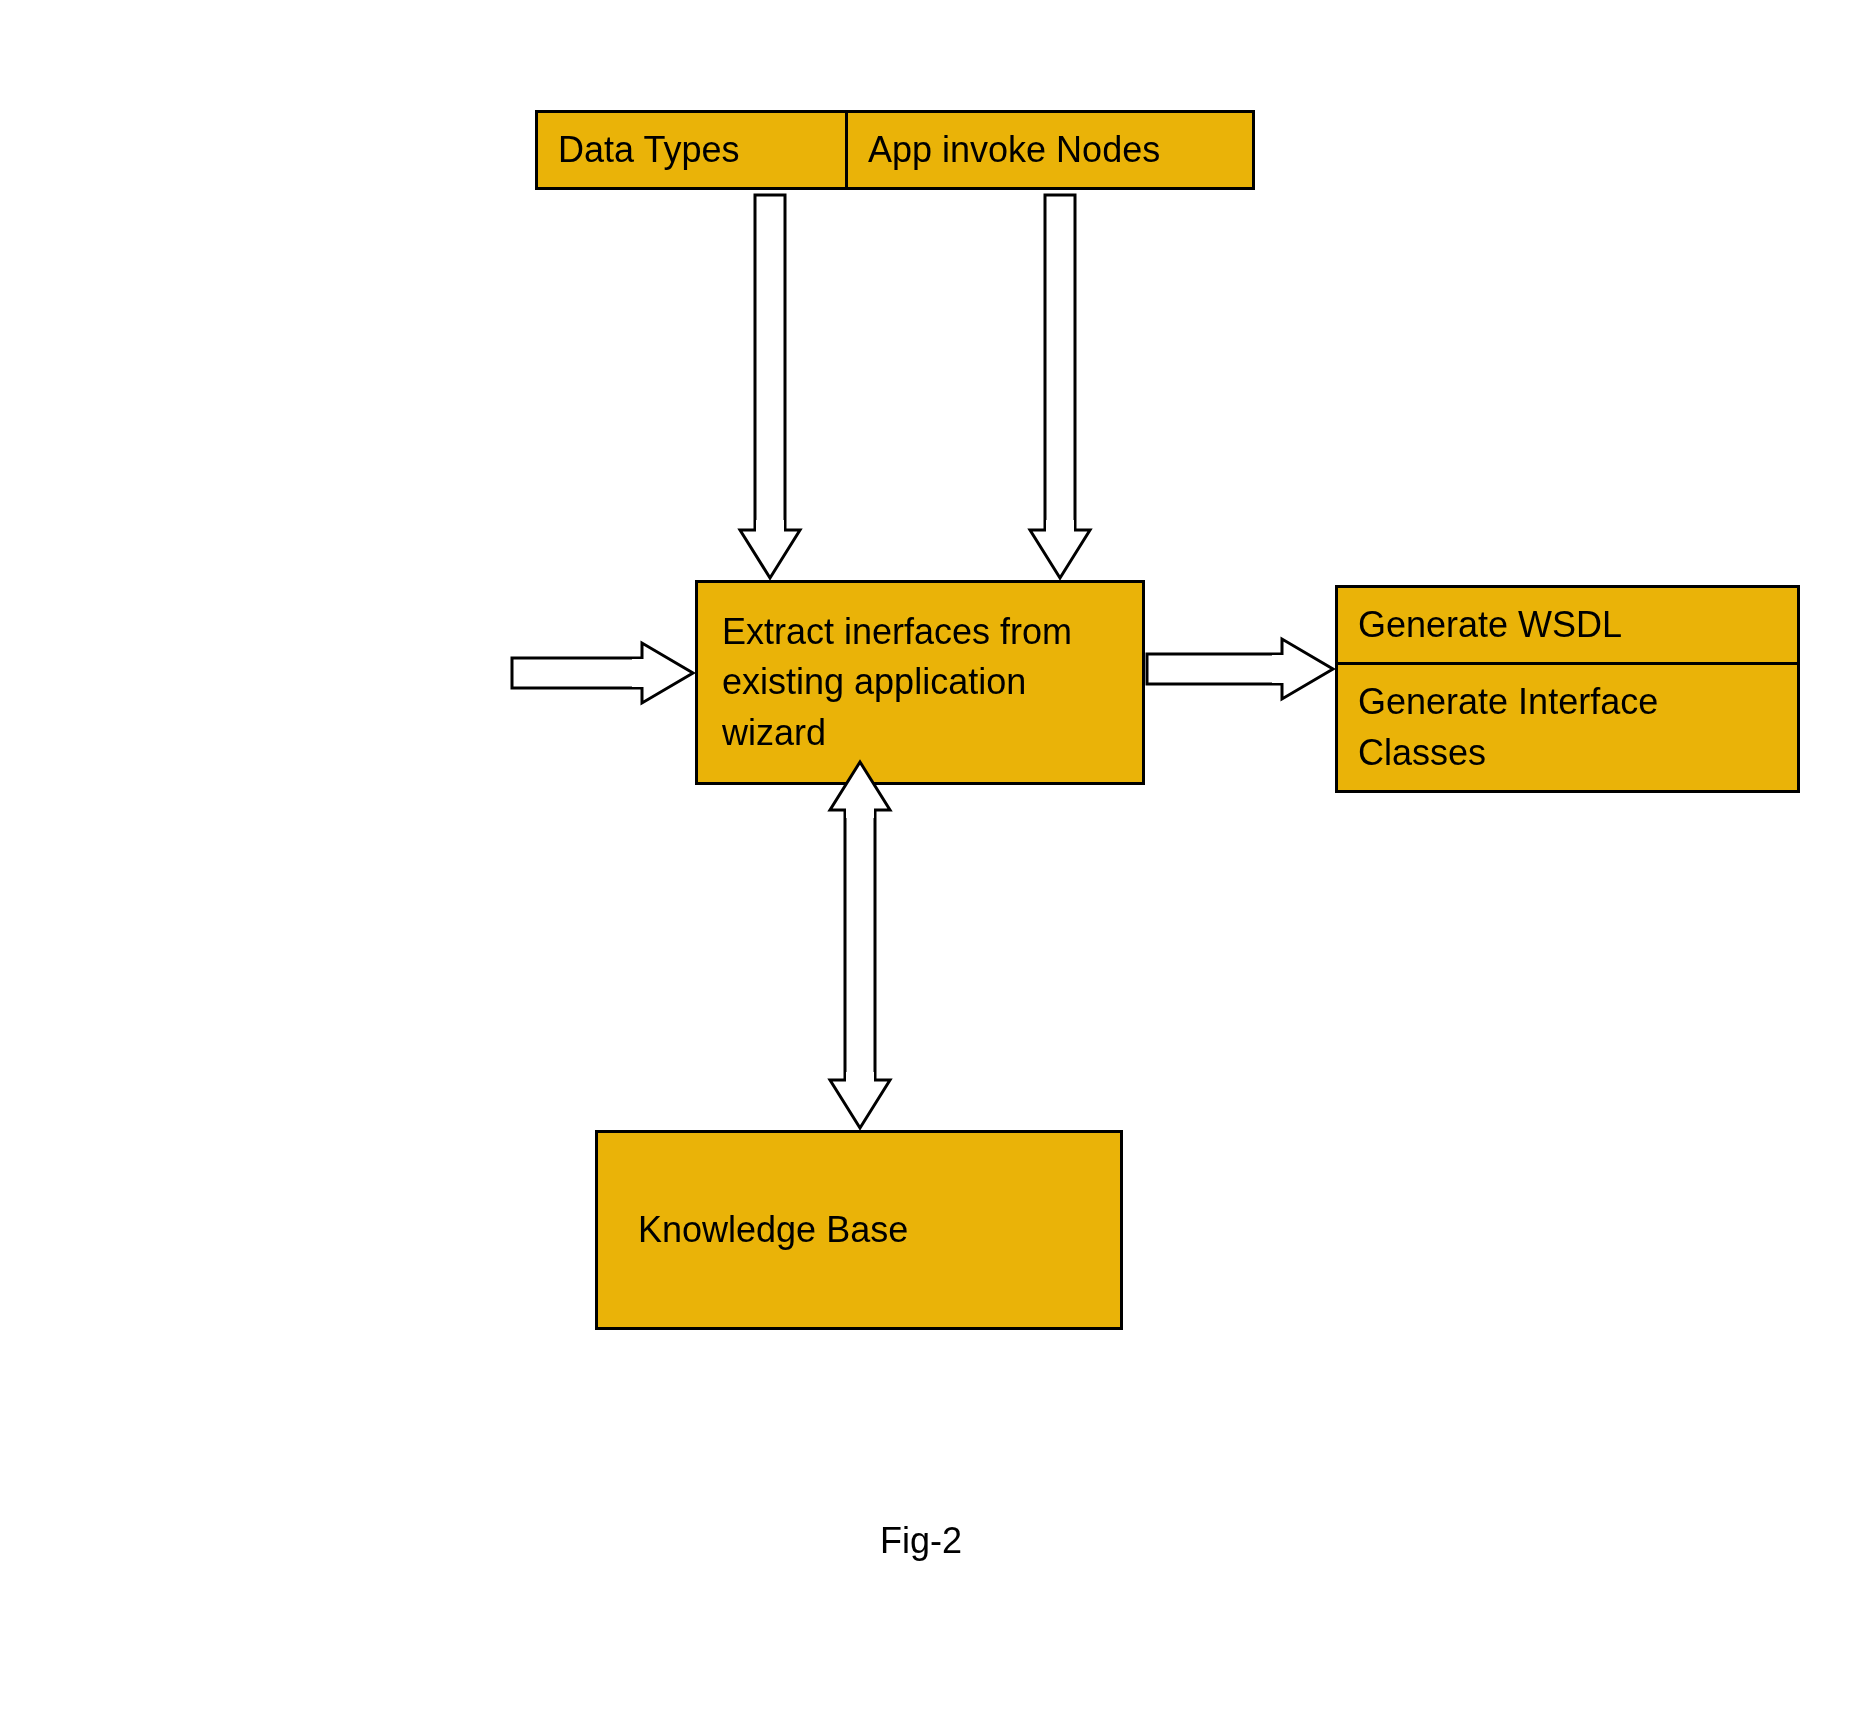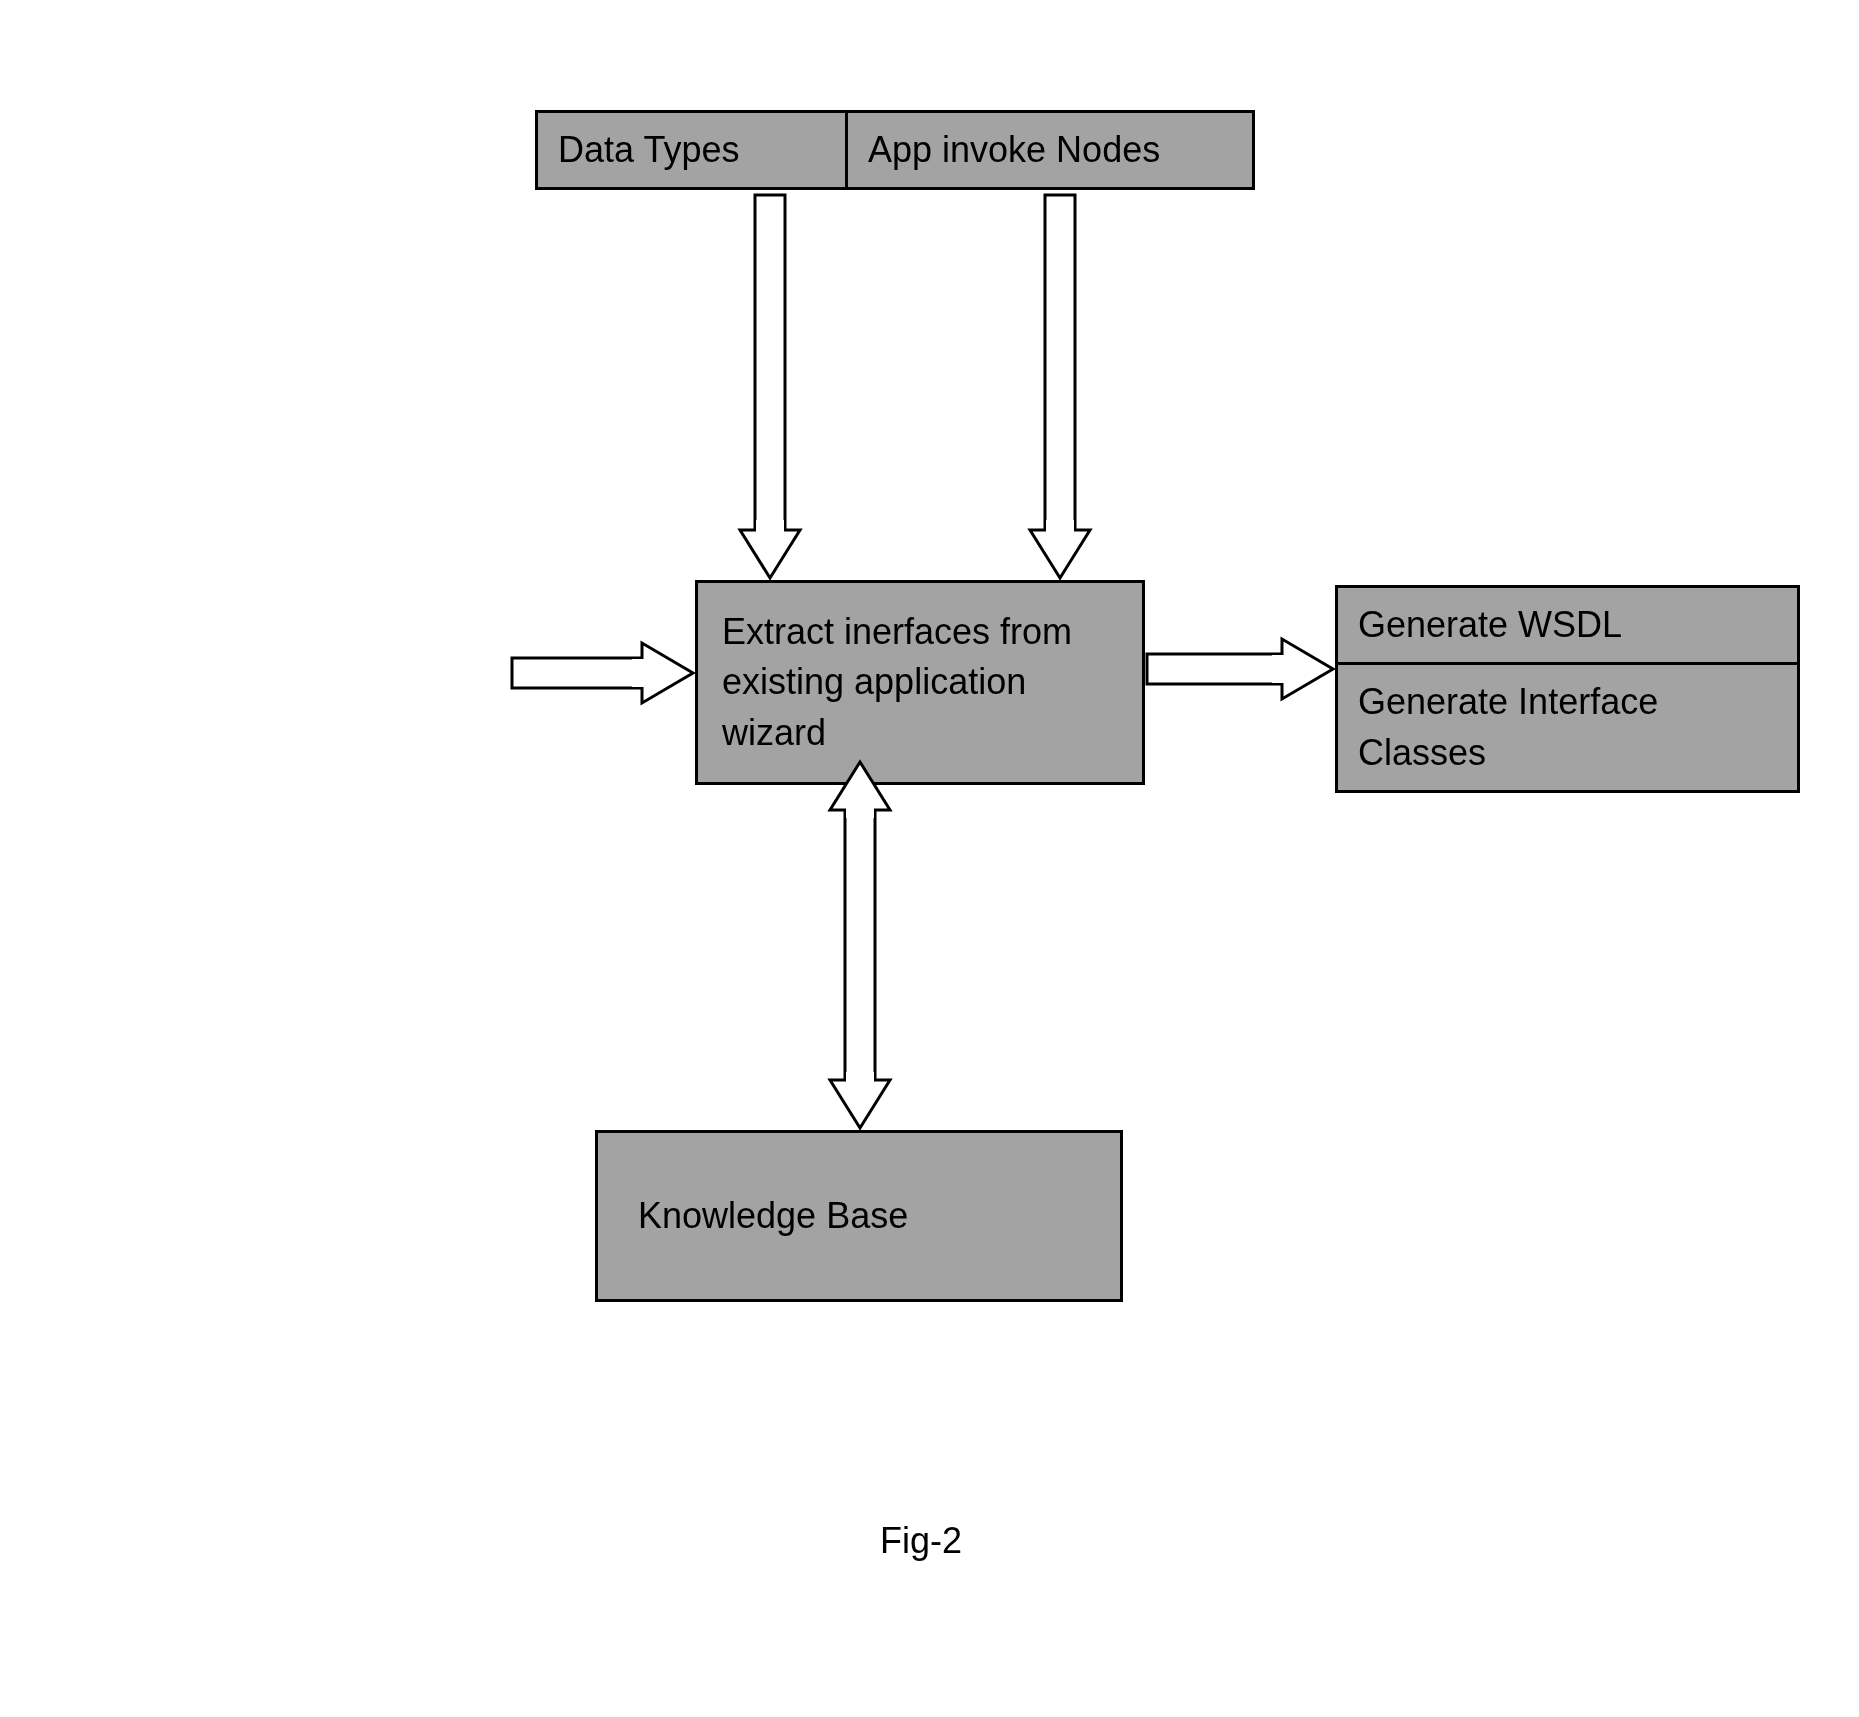--- a/index.html
+++ b/index.html
@@ -15,21 +15,21 @@
       position: relative;
     }
     .diagram {
       position: relative;
       width: 100%;
       height: 100%;
     }
     .box {
       position: absolute;
       border: 3px solid #000;
-      background: #a3a3a3;
+      background: #eab308;
       font-size: 36px;
       line-height: 1.4;
     }
     .cell {
       padding: 12px 20px;
     }
     .row-split {
       display: flex;
     }
     .row-split .cell {
@@ -82,21 +82,21 @@
 
   <div class="box col-split" style="left:1335px; top:585px; width:465px;">
     <div class="cell">
       <span>Generate WSDL</span>
     </div>
     <div class="cell">
       <span>Generate Interface Classes</span>
     </div>
   </div>
 
-  <div class="box" style="left:595px; top:1130px; width:528px; height:172px; display:flex; align-items:center;">
+  <div class="box" style="left:595px; top:1130px; width:528px; height:200px; display:flex; align-items:center;">
     <div class="cell" style="padding-left:40px;">
       <span>Knowledge Base</span>
     </div>
   </div>
 
   <div class="caption" style="left:840px; top:1520px;">
     <span>Fig-2</span>
   </div>
 
   <svg class="arrows">

